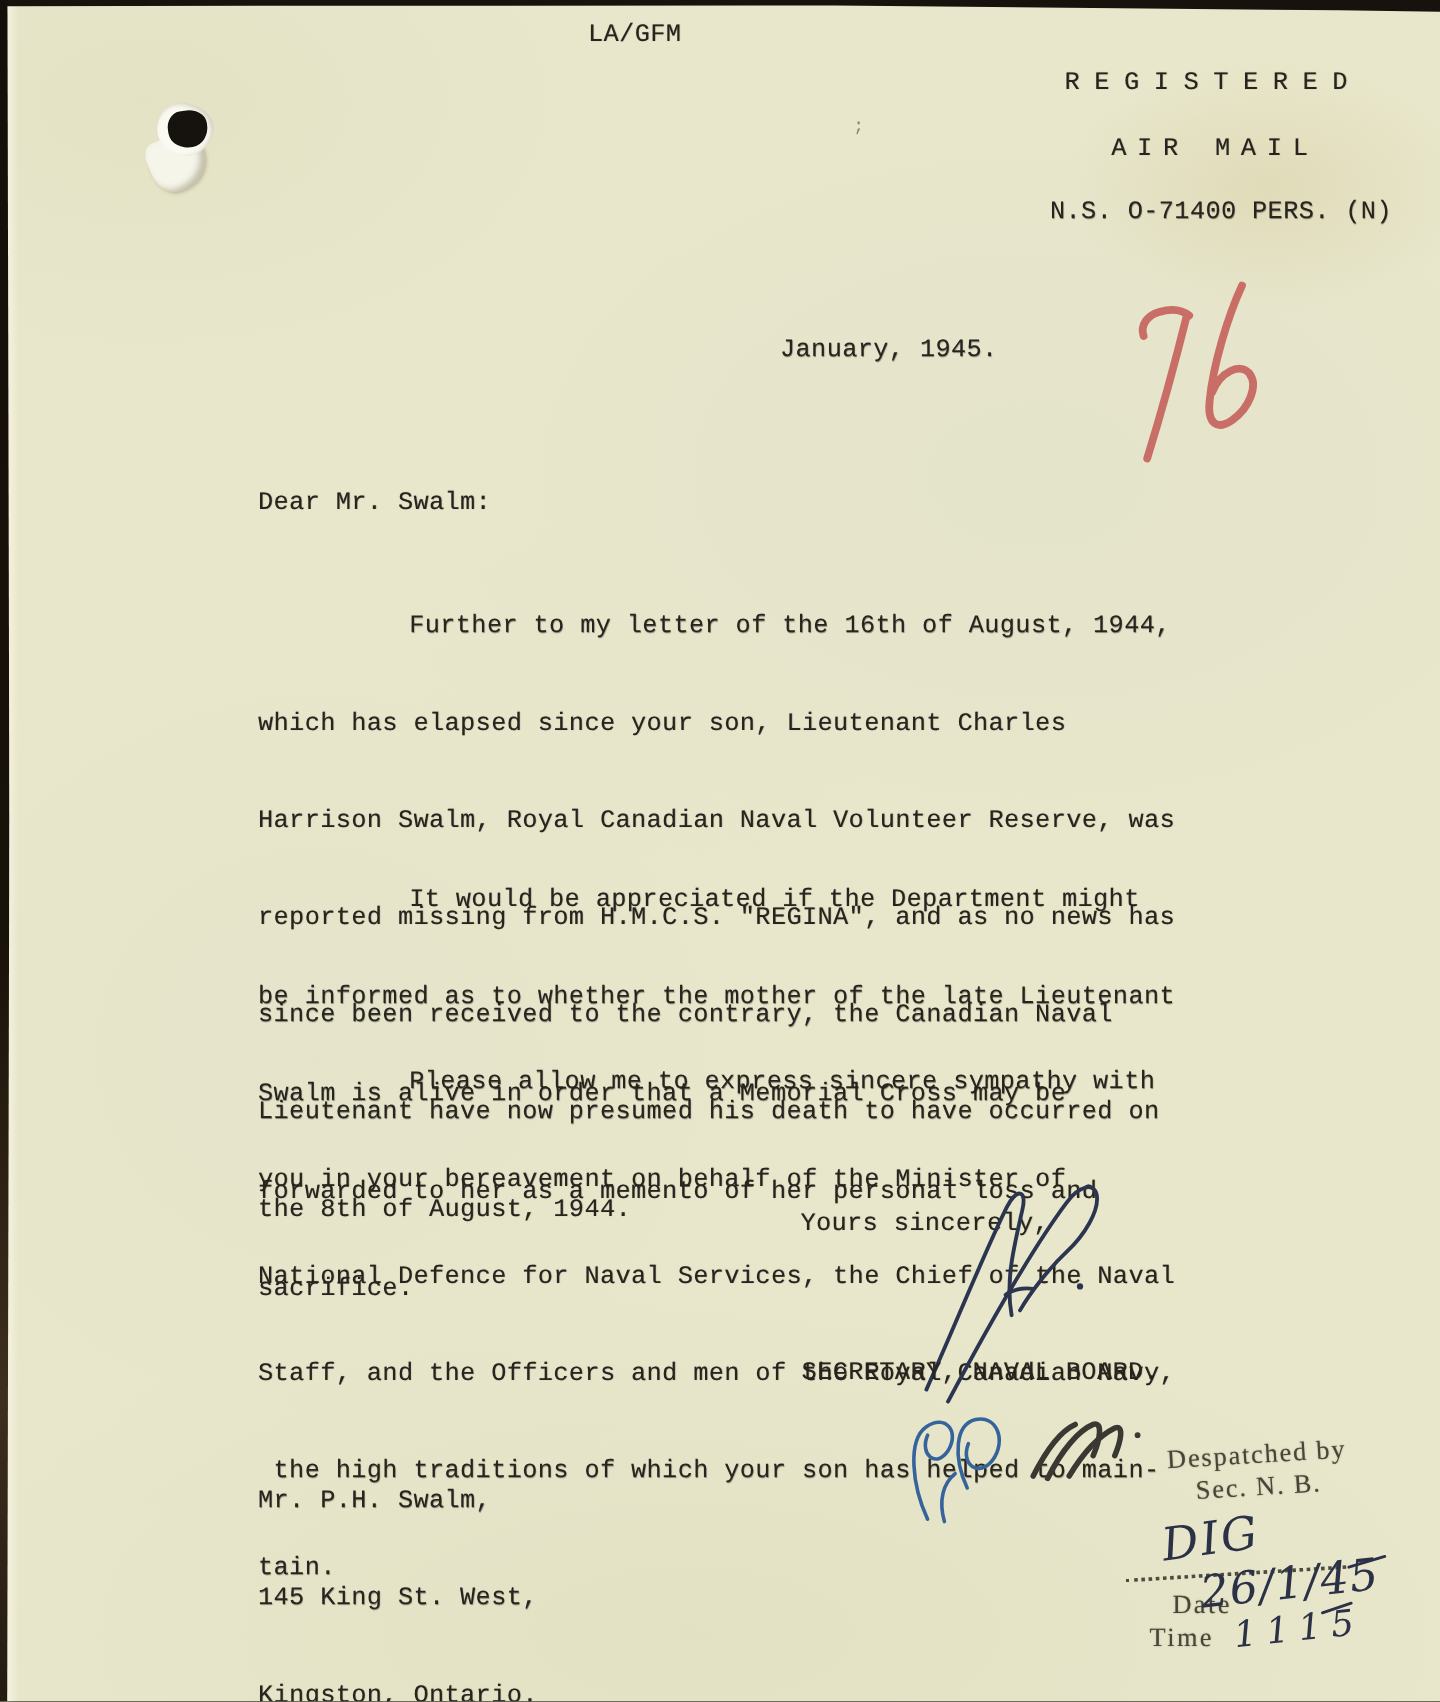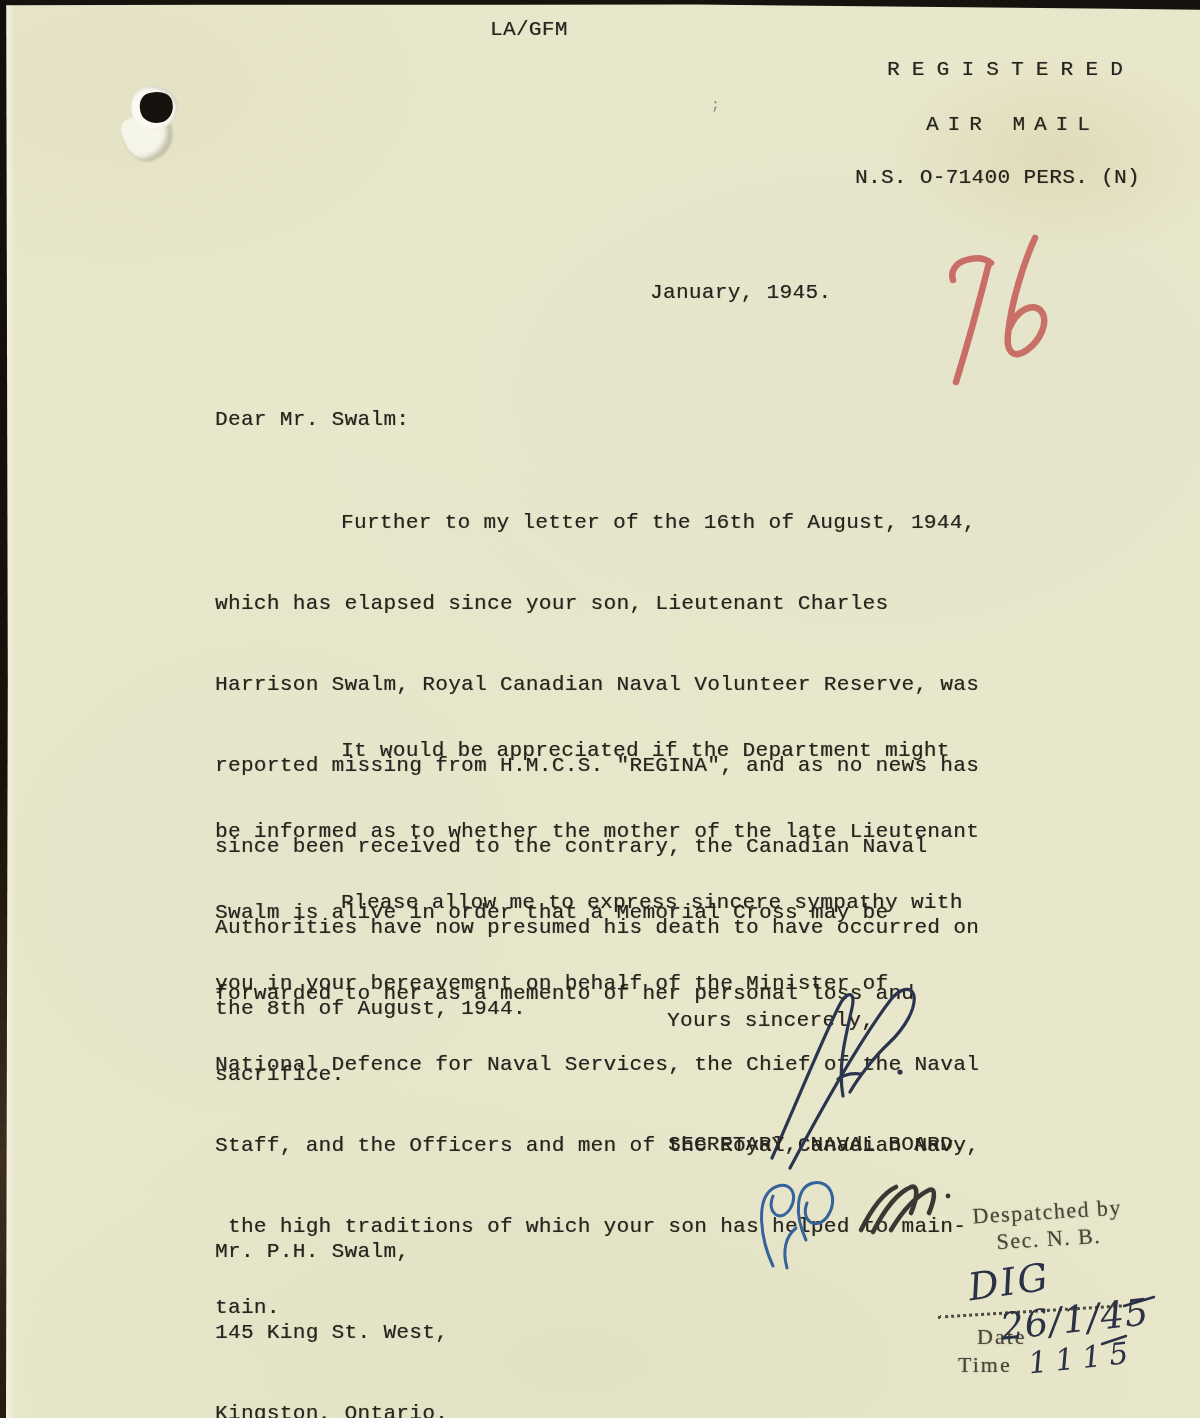--- a/index.html
+++ b/index.html
@@ -66,21 +66,21 @@
     line-height: 27px;
     letter-spacing: 0.35px;
     color: #27241e;
     white-space: pre;
     text-shadow: 0.4px 0.4px 0.7px rgba(34,31,25,0.5);
   }
 
   .h-init  { left: 490px; top: 16px;  }
   .h-reg   { left: 887px; top: 56px;  letter-spacing: 12.2px; }
   .h-air   { left: 878px; top: 111px; letter-spacing: 9px; margin-left: 48px; }
-  .h-file  { left: 855px; top: 164px; }
+  .h-file  { left: 875px; top: 164px; }
   .h-date  { left: 650px; top: 279px; }
   .sal     { left: 215px; top: 406px; }
   .p1      { left: 215px; top: 455px; }
   .p2      { left: 215px; top: 683px; }
   .p3      { left: 215px; top: 835px; }
   .closing { left: 667px; top: 1007px; }
   .signer  { left: 668px; top: 1131px; }
   .addr    { left: 215px; top: 1184px; }
   .indent  { padding-left: 126px; }
 
@@ -153,21 +153,21 @@
   </svg>
 
   <div class="tw sal">Dear Mr. Swalm:</div>
 
   <div class="tw p1">
     <div class="indent">Further to my letter of the 16th of August, 1944,</div>
     <div>which has elapsed since your son, Lieutenant Charles</div>
     <div>Harrison Swalm, Royal Canadian Naval Volunteer Reserve, was</div>
     <div>reported missing from H.M.C.S. "REGINA", and as no news has</div>
     <div>since been received to the contrary, the Canadian Naval</div>
-    <div>Authorities have now presumed his death to have occurred on</div>
+    <div>Lieutenant have now presumed his death to have occurred on</div>
     <div>the 8th of August, 1944.</div>
   </div>
 
   <div class="tw p2">
     <div class="indent">It would be appreciated if the Department might</div>
     <div>be informed as to whether the mother of the late Lieutenant</div>
     <div>Swalm is alive in order that a Memorial Cross may be</div>
     <div>forwarded to her as a memento of her personal loss and</div>
     <div>sacrifice.</div>
   </div>

